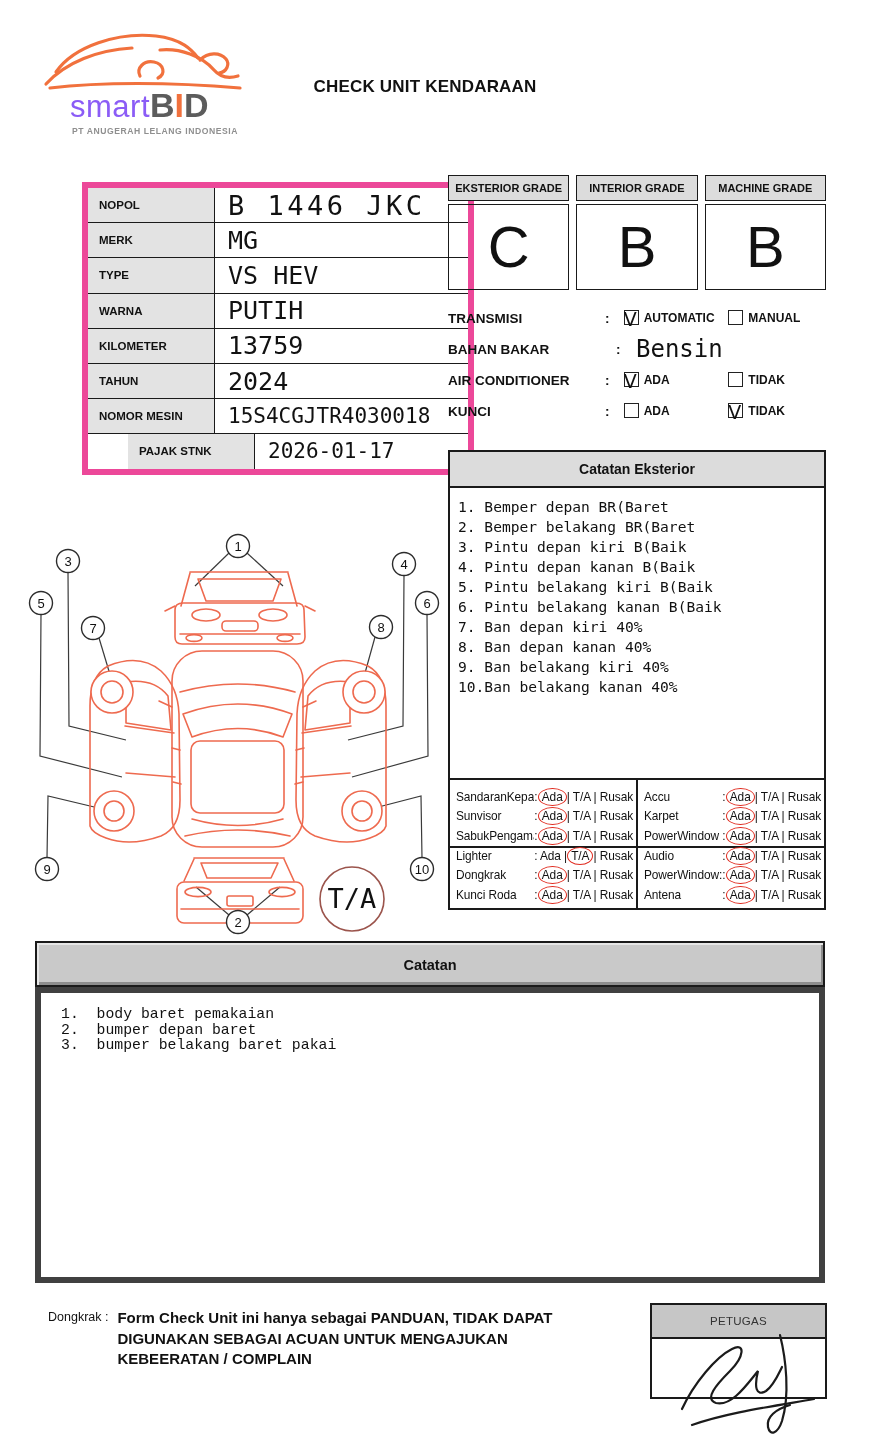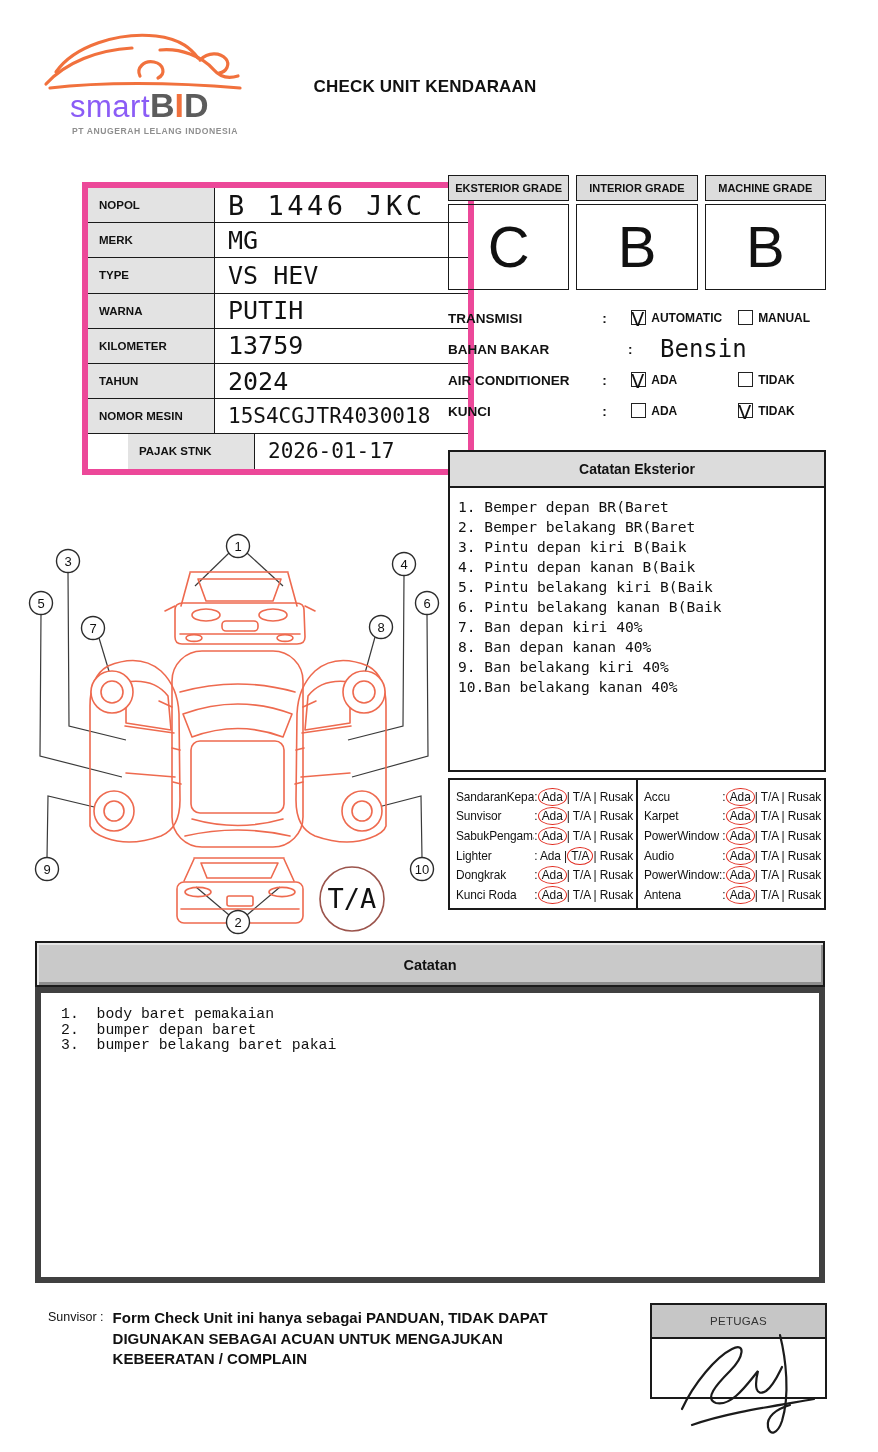--- a/index.html
+++ b/index.html
@@ -33,35 +33,35 @@
   
   .grades{position:absolute;left:448px;top:175px;width:378px;display:flex;gap:7px;}
   .grade-col{flex:1;}
   .grade-head{border:1.5px solid #1a1a1a;background:var(--section-header-bg,#dcdcdc);height:24px;
               font-size:11px;font-weight:bold;text-align:center;line-height:24px;}
   .grade-cell{border:1.5px solid #1a1a1a;margin-top:3px;height:84px;text-align:center;
               line-height:84px;font-size:58px;font-weight:400;}
 
   
   .features{position:absolute;left:448px;top:308px;width:385px;}
-  .frow{display:flex;align-items:flex-start;margin-bottom:9px;min-height:22px;gap:12px;}
+  .frow{display:flex;align-items:flex-start;margin-bottom:9px;min-height:22px;}
   .flabel{width:168px;font-size:13.5px;font-weight:bold;padding-top:3px;}
   .fcolon{width:20px;font-size:13.5px;font-weight:bold;padding-top:3px;}
   .opt{display:flex;align-items:flex-start;width:112px;gap:5px;}
   .optbox{width:13px;height:13px;border:1.5px solid #222;position:relative;margin-top:2px;flex:none;}
   .vmark{position:absolute;left:-1px;top:-1px;font-size:19px;line-height:19px;font-weight:400;
          font-family:"DejaVu Sans",sans-serif;color:#111;}
   .optlabel{font-size:12px;font-weight:bold;padding-top:3px;}
   .fvalue{font-family:"DejaVu Sans Mono",monospace;font-size:24px;line-height:24px;margin-top:-2px;}
 
   
   .cat-ext{position:absolute;left:448px;top:450px;width:378px;box-sizing:border-box;}
   .cat-ext-head{border:2px solid #1a1a1a;background:var(--section-header-bg,#dcdcdc);height:34px;
                 line-height:34px;text-align:center;font-size:14px;font-weight:bold;}
-  .cat-ext-body{border:2px solid #1a1a1a;border-top:none;height:284px;box-sizing:border-box;
+  .cat-ext-body{border:2px solid #1a1a1a;border-top:none;height:360px;box-sizing:border-box;
                 padding:9px 4px 4px 8px;}
   .mono-list{font-family:"DejaVu Sans Mono",monospace;font-size:14.6px;line-height:20px;white-space:pre;}
 
   
   .checklist{position:absolute;left:448px;top:778px;width:378px;height:132px;border:2px solid #1a1a1a;
              display:flex;box-sizing:border-box;}
   .ck-col{flex:1;padding:7px 3px 0 6px;overflow:hidden;}
   .ck-col.right{border-left:2px solid #1a1a1a;}
   .ck-row{display:flex;align-items:center;height:19.6px;font-size:11.9px;white-space:nowrap;letter-spacing:-.1px;}
   .ck-label{flex:1;overflow:hidden;}
@@ -398,21 +398,21 @@
   </div>
 
   <div class="cat-main-head">Catatan</div>
   <div class="cat-main-body">
     <div class="mono-list">1.  body baret pemakaian
 2.  bumper depan baret
 3.  bumper belakang baret pakai</div>
   </div>
 
   <div class="footer-note">
-    <div class="footer-label">Sunvisor :</div>
+    <div class="footer-label">Dongkrak :</div>
     <div class="footer-text">Form Check Unit ini hanya sebagai PANDUAN, TIDAK DAPAT DIGUNAKAN SEBAGAI ACUAN UNTUK MENGAJUKAN KEBEERATAN / COMPLAIN</div>
   </div>
 
   <div class="petugas">
     <div class="petugas-head">PETUGAS</div>
     <div class="petugas-body"></div>
     <svg class="signature" width="170" height="130" viewBox="0 0 170 130">
       <path class="sig" d="M18,88 C30,62 52,36 68,28 C82,21 80,36 66,50 C52,64 40,78 52,82 C68,86 84,62 94,50 C90,66 92,76 102,70 C110,64 114,54 118,46"></path>
       <path class="sig" d="M116,14 C122,38 126,74 118,100 C114,112 106,116 104,106 C102,96 112,88 126,84"></path>
       <path class="sig" d="M28,104 C62,92 104,86 150,78"></path>

